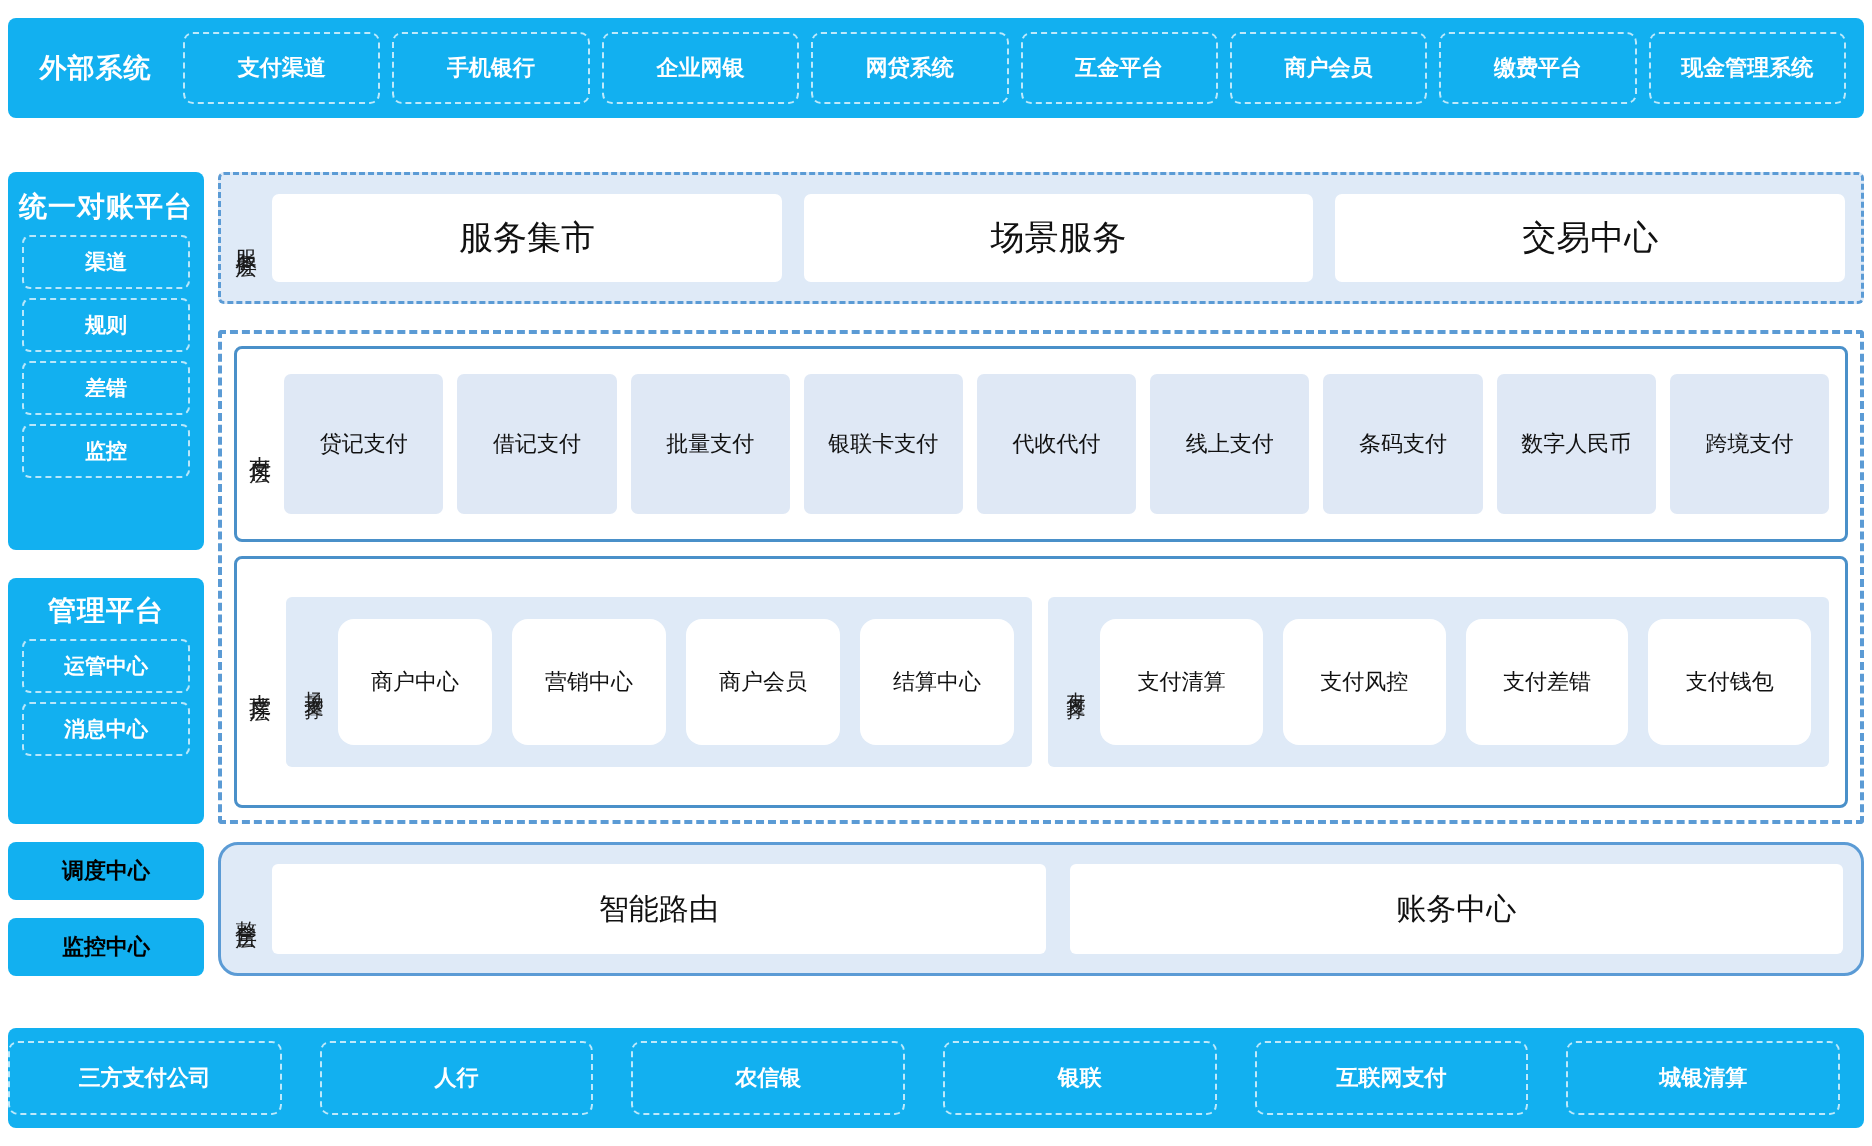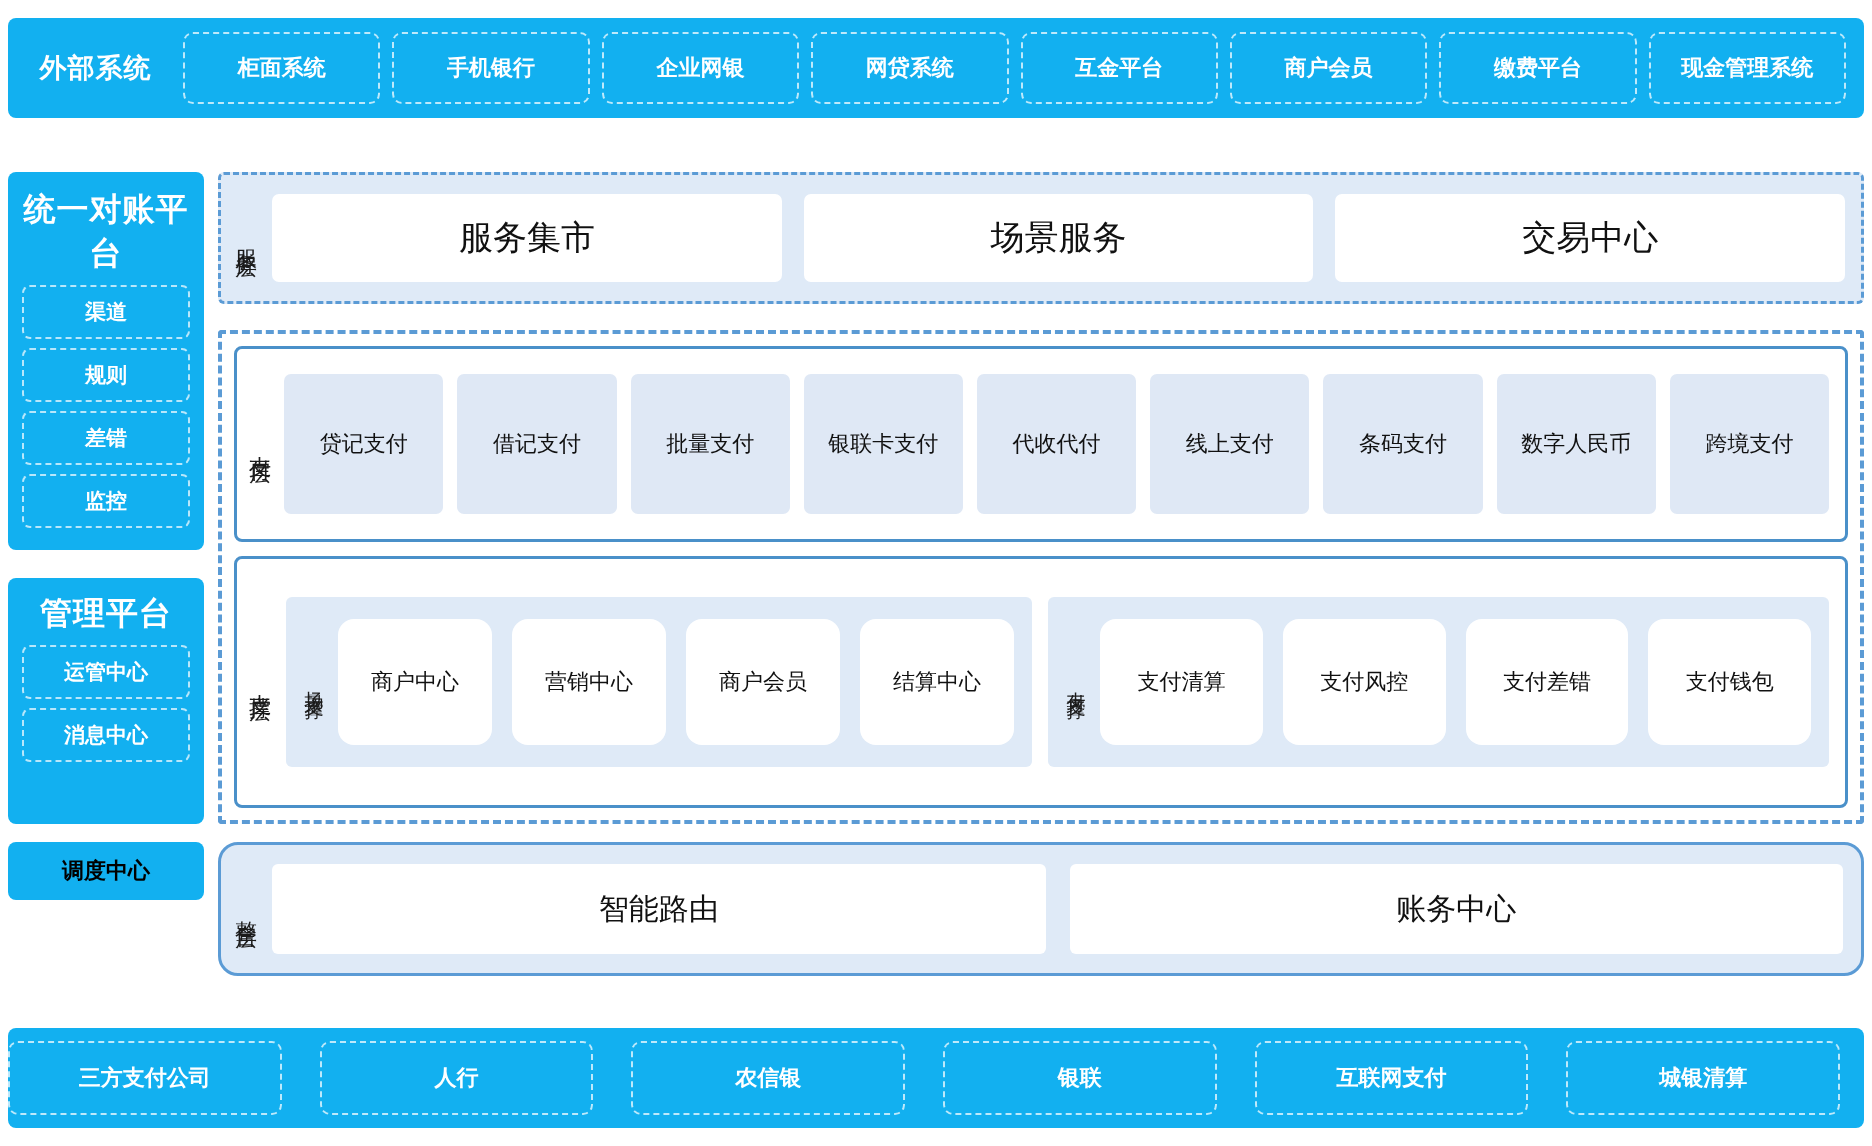--- a/index.html
+++ b/index.html
@@ -63,21 +63,21 @@
 
   
   .rail-card {
     position: absolute;
     background: #12b0f0;
     border-radius: 8px;
     left: 8px; width: 196px;
   }
   .rail-card .rail-title {
     color: #fff; font-weight: bold; text-align: center;
-    font-size: 32px; letter-spacing: 1px;
+    font-size: 28px; letter-spacing: 1px;
   }
   .rail-card .rail-sub {
     margin: 9px 14px 0 14px;
     height: 54px;
     border: 2px dashed rgba(255,255,255,.70);
     border-radius: 8px;
     color: #fff; font-size: 21px; font-weight: bold;
     display: flex; align-items: center; justify-content: center;
   }
   #rail-recon { top: 172px; height: 378px; padding-top: 16px; }
@@ -192,21 +192,21 @@
   }
 </style>
 </head>
 <body>
 
 <div class="page">
 
   <div class="blue-bar" id="external-systems">
     <div class="bar-title">外部系统</div>
     <div class="chips">
-      <div class="dash-chip">柜面系统</div>
+      <div class="dash-chip">支付渠道</div>
       <div class="dash-chip">手机银行</div>
       <div class="dash-chip">企业网银</div>
       <div class="dash-chip">网贷系统</div>
       <div class="dash-chip">互金平台</div>
       <div class="dash-chip">商户会员</div>
       <div class="dash-chip">缴费平台</div>
       <div class="dash-chip">现金管理系统</div>
     </div>
   </div>
 
@@ -218,20 +218,21 @@
     <div class="rail-sub">监控</div>
   </div>
 
   <div class="rail-card" id="rail-manage">
     <div class="rail-title">管理平台</div>
     <div class="rail-sub">运管中心</div>
     <div class="rail-sub">消息中心</div>
   </div>
 
   <div class="rail-solo" id="rail-dispatch">调度中心</div>
+  <div class="rail-solo" id="rail-monitor">监控中心</div>
 
   <div id="service-layer">
     <div class="v-label">服务层</div>
     <div class="cards">
       <div class="card">服务集市</div>
       <div class="card">场景服务</div>
       <div class="card">交易中心</div>
     </div>
   </div>
 

